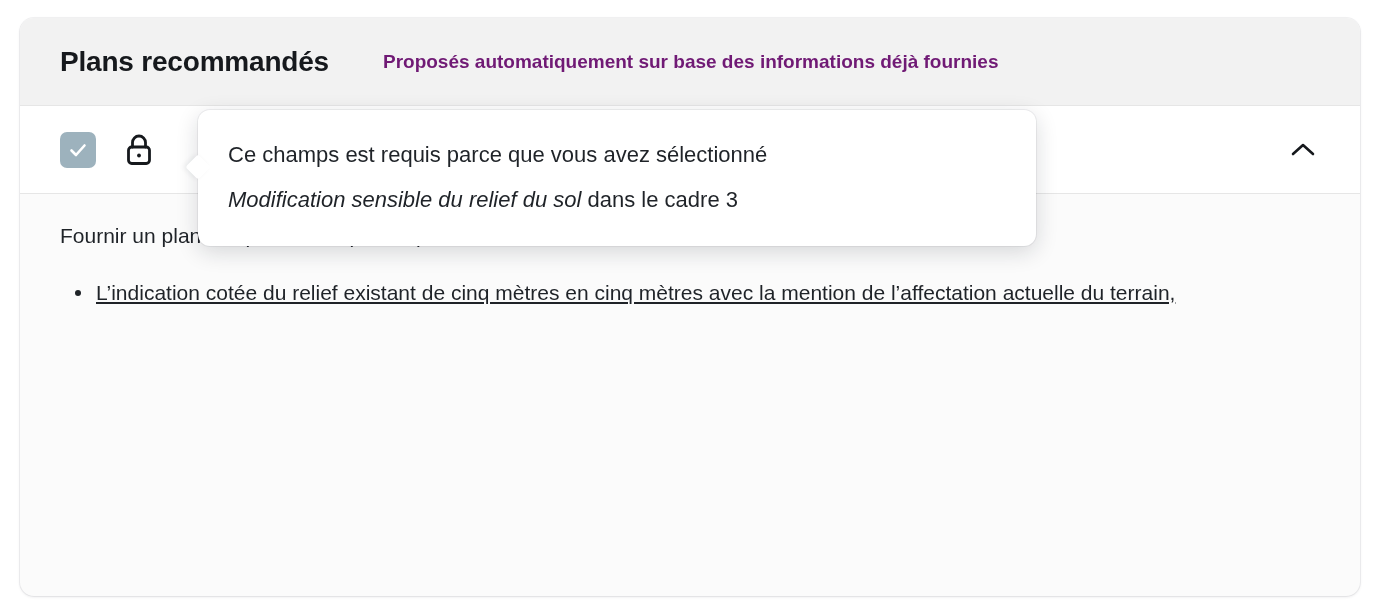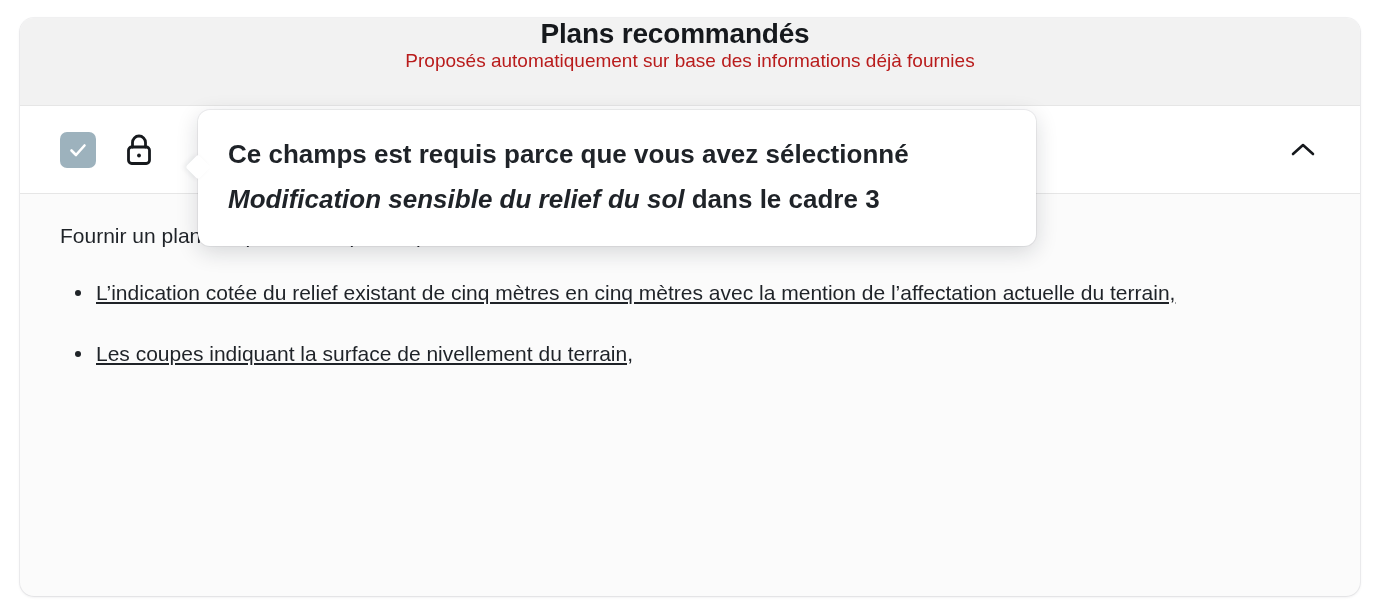--- a/index.html
+++ b/index.html
@@ -29,35 +29,35 @@
   }
 
   .panel-header {
     height: 88px;
     box-sizing: border-box;
     padding: 0 40px;
     display: flex;
     align-items: center;
     background: #f2f2f2;
     border-bottom: 1px solid #e6e6e6;
-    flex-direction: column;
   }
   .panel-title {
     font-size: 28px;
     font-weight: 700;
     letter-spacing: -0.2px;
     color: #16191d;
     margin-right: 30px;
     white-space: nowrap;
   }
   .panel-subtitle {
     font-size: 19px;
-    font-weight: 400;
-    color: #b91c1c;
+    font-weight: 700;
+    color: #701a75;
     white-space: nowrap;
+    margin-left: 24px;
   }
 
   .row {
     position: relative;
     height: 88px;
     box-sizing: border-box;
     padding: 0 40px;
     display: flex;
     align-items: center;
     background: #ffffff;
@@ -125,24 +125,23 @@
     left: -9px;
     top: 48px;
     width: 18px;
     height: 18px;
     background: #ffffff;
     transform: rotate(45deg);
     box-shadow: -2px 2px 5px rgba(16,24,40,0.07);
     border-radius: 3px;
   }
   .tooltip-line {
-    font-size: 26px;
+    font-size: 22px;
     line-height: 45px;
     color: #1f2328;
-    font-weight: bold;
   }
   .tooltip-line .em {
     font-style: italic;
     margin-top: 38px;
   }
 
   
   .content {
     padding: 30px 40px 0 40px;
     background: #fbfbfb;
@@ -211,21 +210,20 @@
       <svg width="26" height="18" viewBox="0 0 26 18" aria-hidden="true">
         <path d="M3 13 L13 4 L23 13" fill="none" stroke="#16191d" stroke-width="2.6" stroke-linecap="round" stroke-linejoin="round"></path>
       </svg>
     </div>
   </div>
 
   <div class="content">
     <p class="content-intro">Fournir un plan d’implantation qui comprend :</p>
     <ul class="bullets">
       <li class="bullet">L’indication cotée du relief existant de cinq mètres en cinq mètres avec la mention de l’affectation actuelle du terrain,</li>
-      <li class="bullet">Les coupes indiquant la surface de nivellement du terrain,</li>
     </ul>
   </div>
 
   <div class="tooltip">
     <div class="tooltip-line">Ce champs est requis parce que vous avez sélectionné</div>
     <div class="tooltip-line"><span class="em">Modification sensible du relief du sol</span><span> dans le cadre 3</span></div>
   </div>
 
 </div>
 

